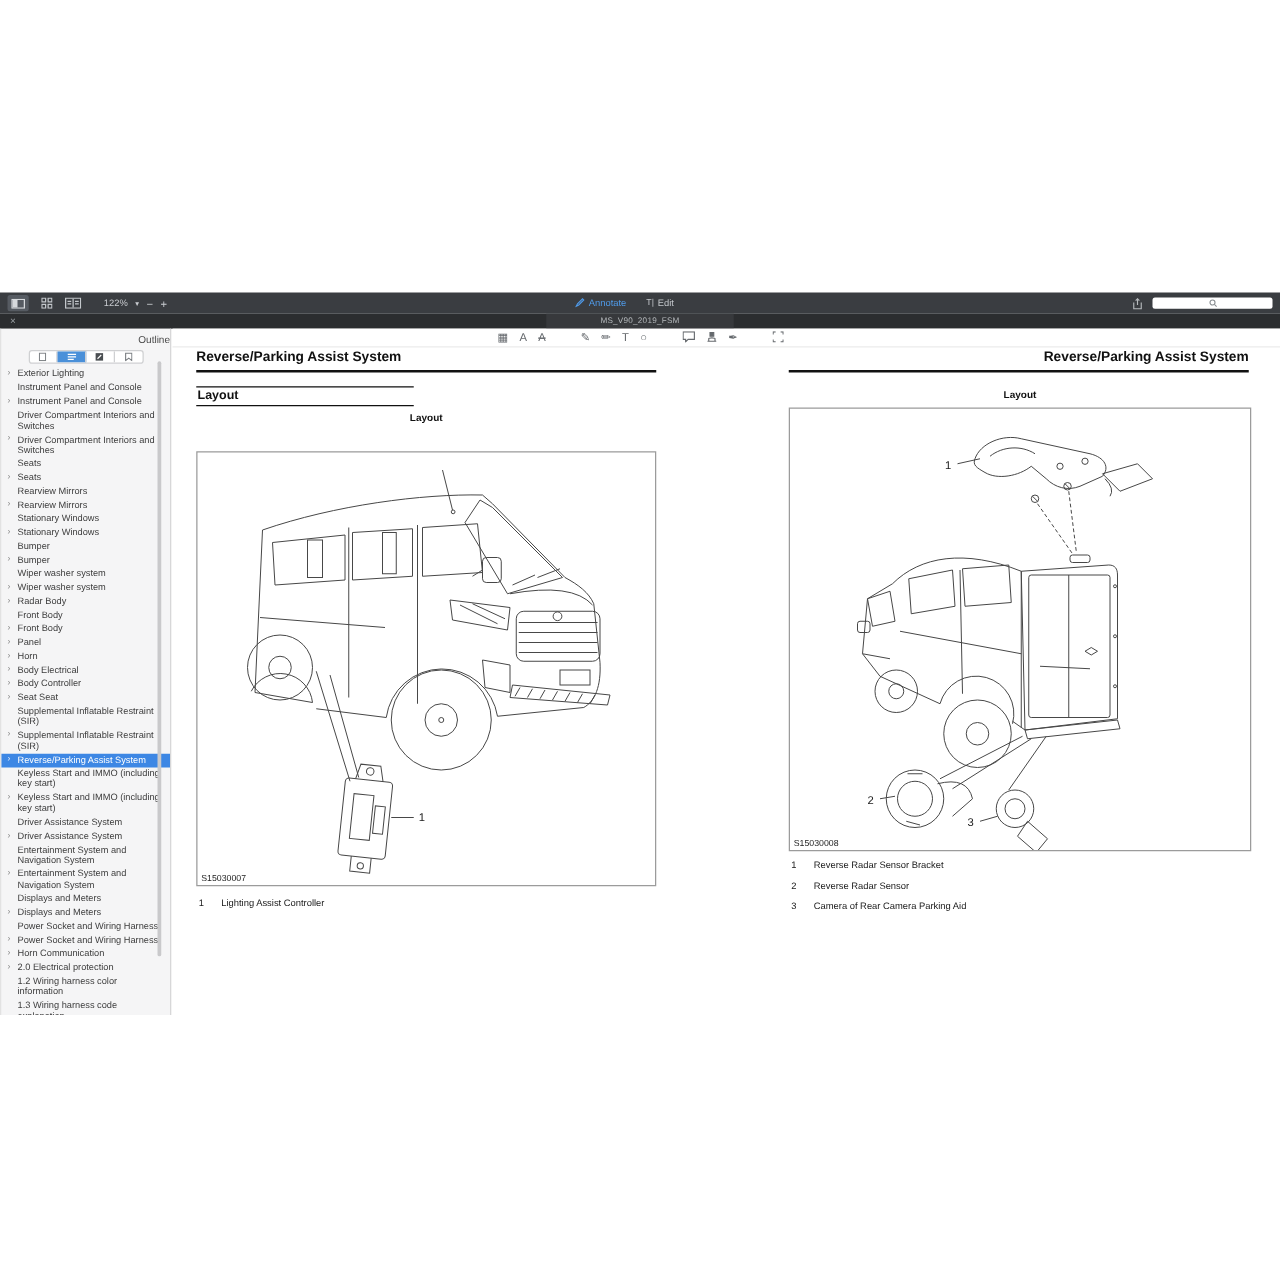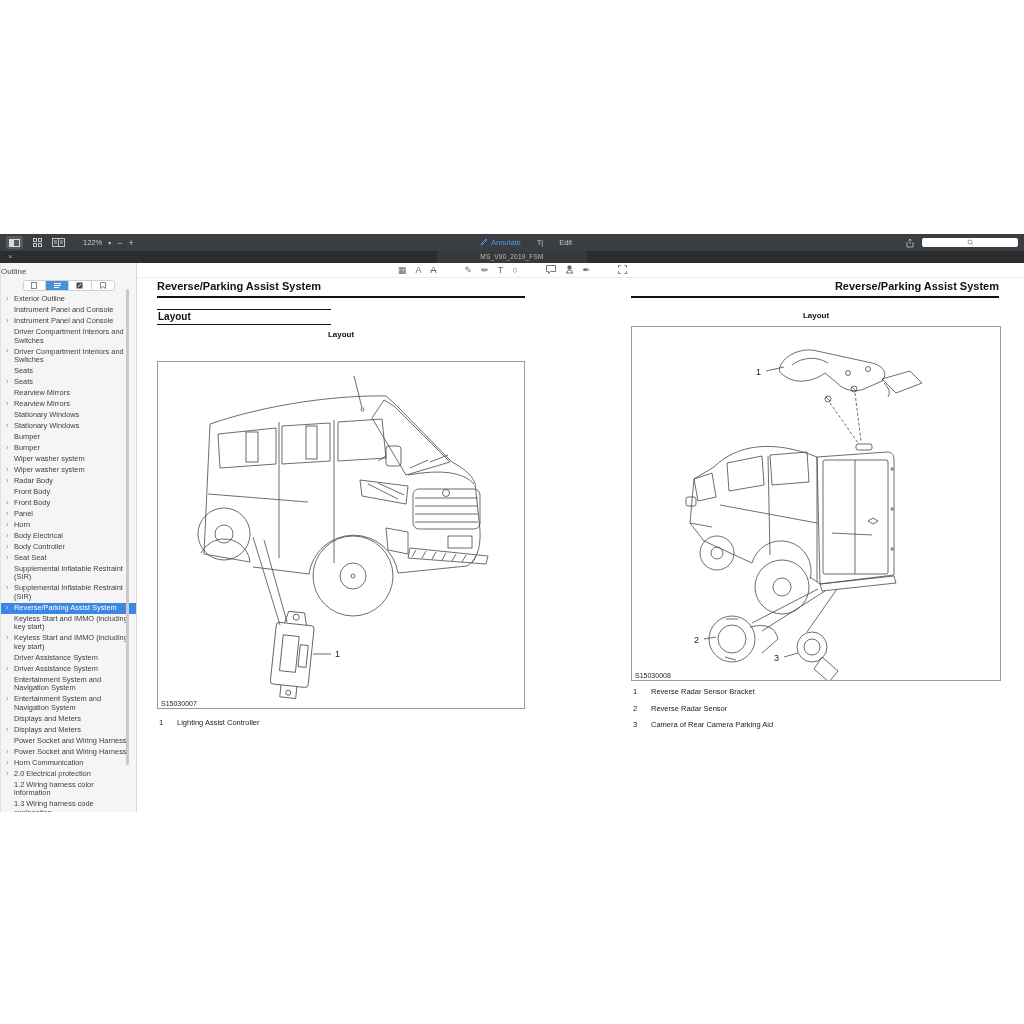--- a/index.html
+++ b/index.html
@@ -5,34 +5,34 @@
   * { margin:0; padding:0; box-sizing:border-box; }
   html,body { width:1024px; height:1024px; background:#fff; font-family:"Liberation Sans", sans-serif; }
   .app { position:absolute; left:0; top:222px; width:896px; height:578px; background:#fff;margin-top:12px; }
 
   
   .topbar { position:absolute; left:0; top:0; width:1024px; height:17px; background:#3a3d41; display:flex; align-items:center; }
   .tb-icn { display:inline-flex; align-items:center; justify-content:center; height:13px; color:#c3c7cb; }
   .tb-left { position:absolute; left:6px; top:0; height:17px; display:flex; align-items:center; gap:10px; }
   .hl { background:#565b62; border-radius:2px; padding:1px 3px; }
   .zoomgrp { display:flex; align-items:center; gap:6px; color:#c9ccd0; font-size:7.5px; margin-left:8px; }
-  .tb-center { position:absolute; left:480px; top:0; height:17px; display:flex; align-items:center; gap:16px; font-size:7.5px; }
+  .tb-center { position:absolute; left:460px; top:0; height:17px; display:flex; align-items:center; gap:16px; font-size:7.5px; }
   .mode-annotate { color:#4f9bea; display:flex; gap:3px; align-items:center; }
-  .mode-edit { color:#c3c7cb; display:flex; gap:16px; align-items:center; }
+  .mode-edit { color:#c3c7cb; display:flex; gap:3px; align-items:center; }
   .tb-right { position:absolute; right:6px; top:0; height:17px; display:flex; align-items:center; gap:8px; }
   .searchbox { width:96px; height:9px; background:#fff; border-radius:2px; display:flex; align-items:center; justify-content:center; }
 
   
   .tabbar { position:absolute; left:0; top:17px; width:1024px; height:12px; background:#2b2d2f; }
   .tab-close { position:absolute; left:8px; top:0; height:12px; line-height:12px; color:#9aa0a4; font-size:8px; }
   .tab-active { position:absolute; left:437px; top:0; width:150px; height:12px; background:#37393c; color:#b4b8bb; font-size:6.5px; line-height:12px; text-align:center; letter-spacing:.2px; }
 
   
   .sidebar { position:absolute; left:0; top:29px; width:137px; height:549px; background:#f5f5f6; border-right:1px solid #d7d7d8; border-left:1px solid #e2e2e2; overflow:hidden; }
-  .sb-head { text-align:left; font-size:8px; color:#4a4a4a; padding-top:4px; }
+  .sb-head { text-align:right; font-size:8px; color:#4a4a4a; padding-top:4px; }
   .seg { margin:4px auto 3px auto; width:92px; height:11px; display:flex; border:1px solid #cfd0d2; border-radius:2.5px; overflow:hidden; background:#fff; }
   .seg > div { flex:1; display:flex; align-items:center; justify-content:center; border-right:1px solid #cfd0d2; }
   .seg > div:last-child { border-right:none; }
   .seg .on { background:#4a90d9; }
   .sb-list { margin-top:2px; }
   .sb-row { position:relative; padding:1.2px 4px 1.2px 13px; font-size:7.4px; line-height:8.6px; color:#3d3d3d; }
   .sb-row .tri { position:absolute; left:5px; top:1px; font-size:7px; color:#8b8b8b; }
   .sb-row.sel { background:#3d87e4; color:#fff; }
   .sb-row.sel .tri { color:#dce9fb; }
   .sb-scroll { position:absolute; right:7px; top:26px; width:3px; height:476px; background:#c9c9cb; border-radius:2px; }
@@ -160,21 +160,21 @@
             <path d="M2,5 L5,2" stroke="#fff" stroke-width="0.9"></path>
           </svg>
       </div>
       <div>
         <svg width="6" height="7" viewBox="0 0 6 7">
             <path d="M0.5,0.5 L5.5,0.5 L5.5,6.5 L3,4.5 L0.5,6.5 Z" fill="none" stroke="#7b7f83" stroke-width="0.9"></path>
           </svg>
       </div>
     </div>
     <div class="sb-list" id="sb-list">
-        <div class="sb-row"><span class="tri">›</span><span>Exterior Outline</span></div>
+        <div class="sb-row"><span class="tri">›</span><span>Exterior Lighting</span></div>
         <div class="sb-row"><span class="tri"></span><span>Instrument Panel and Console</span></div>
         <div class="sb-row"><span class="tri">›</span><span>Instrument Panel and Console</span></div>
         <div class="sb-row"><span class="tri"></span><span>Driver Compartment Interiors and Switches</span></div>
         <div class="sb-row"><span class="tri">›</span><span>Driver Compartment Interiors and Switches</span></div>
         <div class="sb-row"><span class="tri"></span><span>Seats</span></div>
         <div class="sb-row"><span class="tri">›</span><span>Seats</span></div>
         <div class="sb-row"><span class="tri"></span><span>Rearview Mirrors</span></div>
         <div class="sb-row"><span class="tri">›</span><span>Rearview Mirrors</span></div>
         <div class="sb-row"><span class="tri"></span><span>Stationary Windows</span></div>
         <div class="sb-row"><span class="tri">›</span><span>Stationary Windows</span></div>

